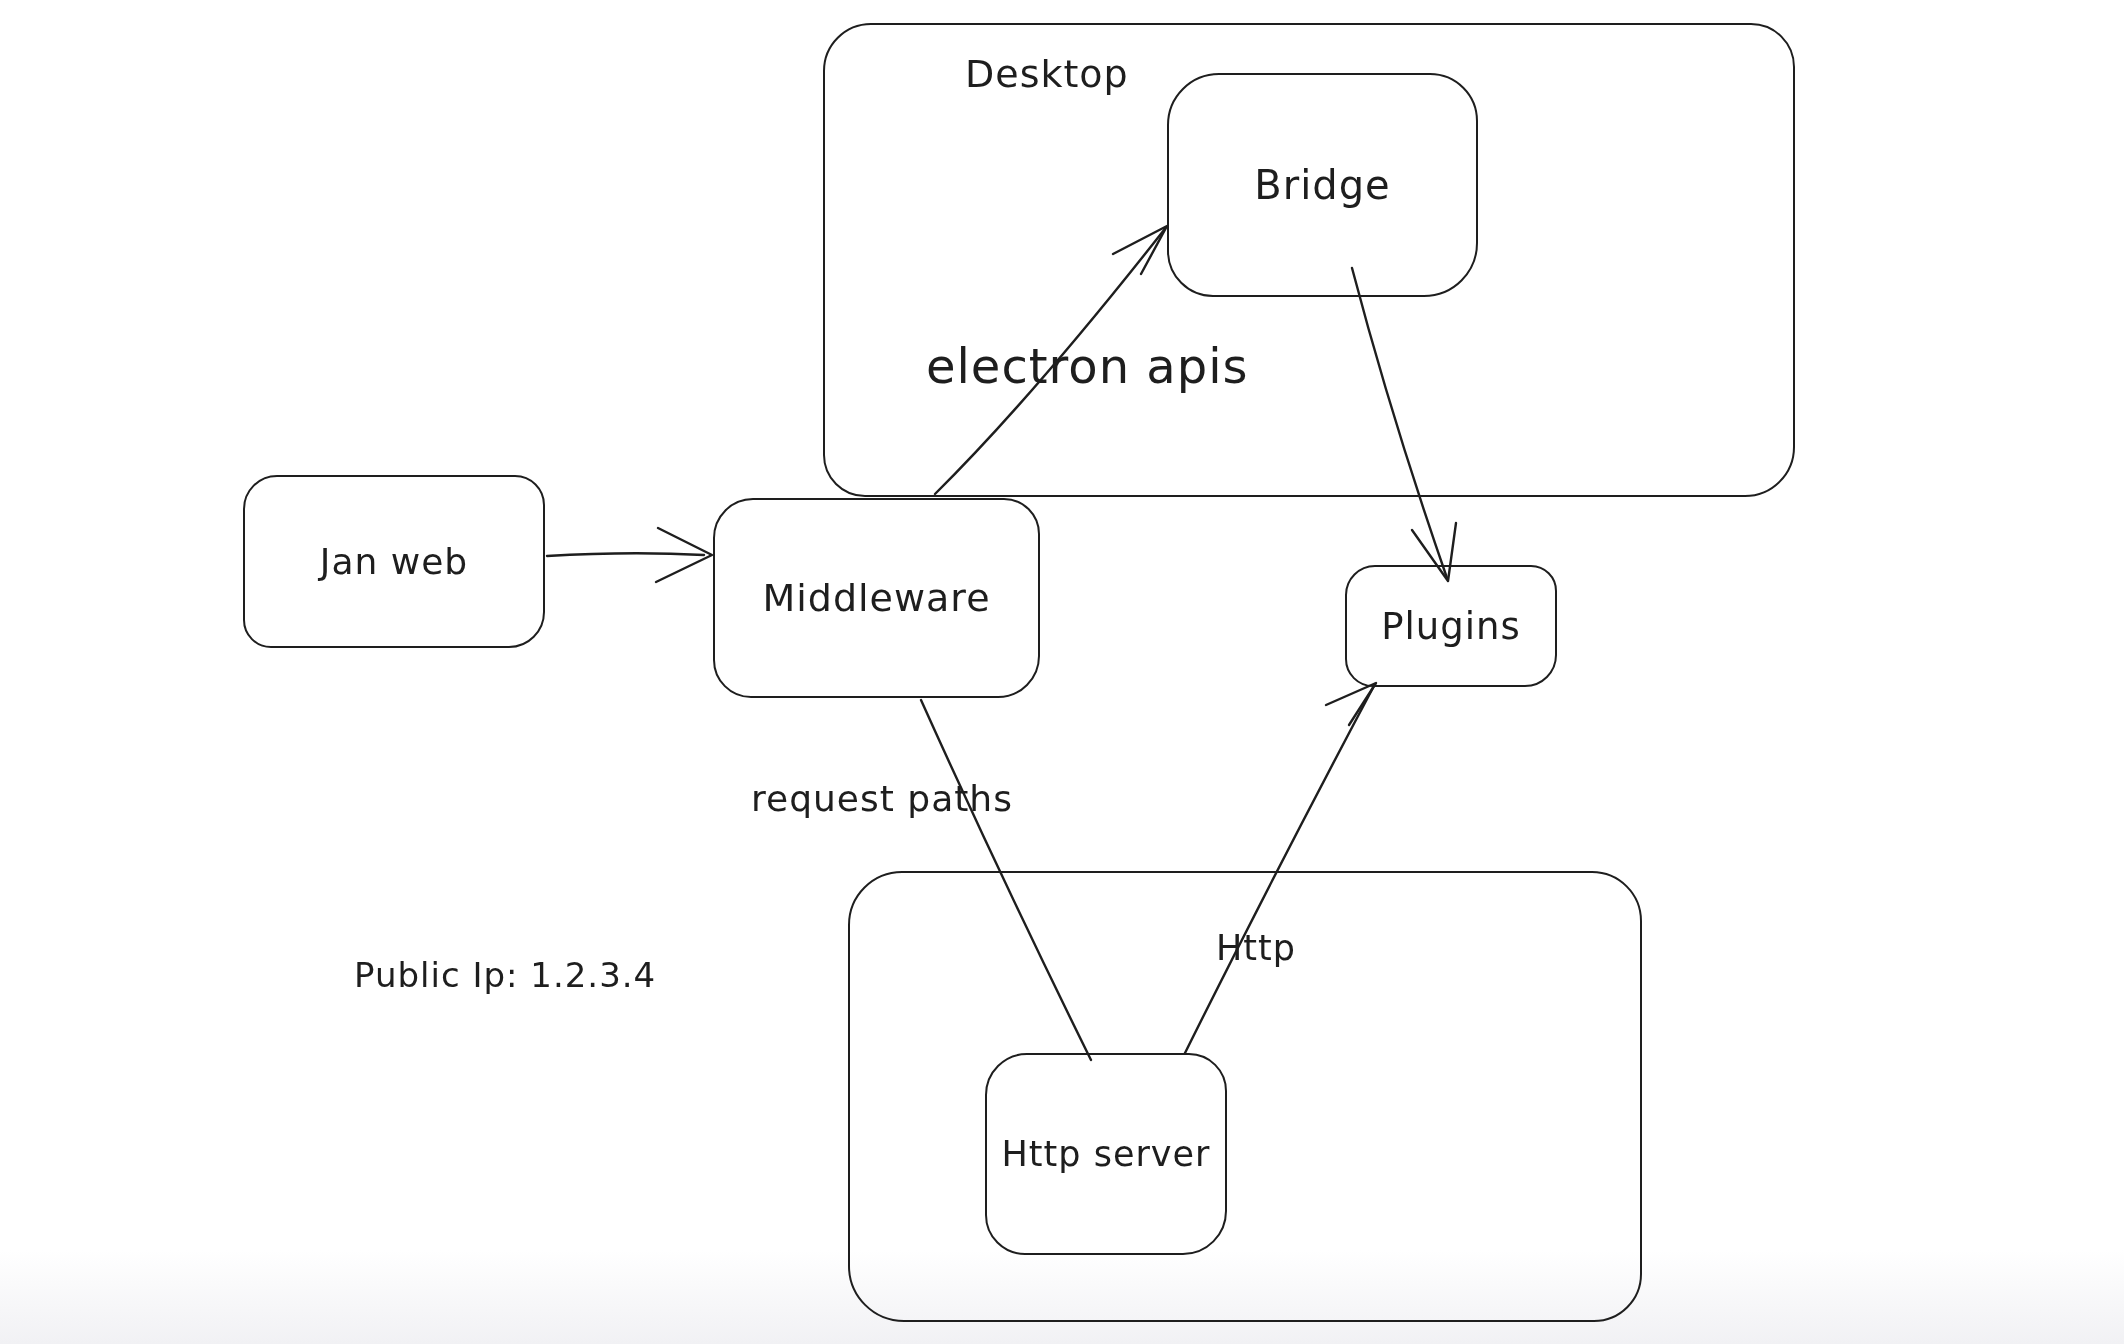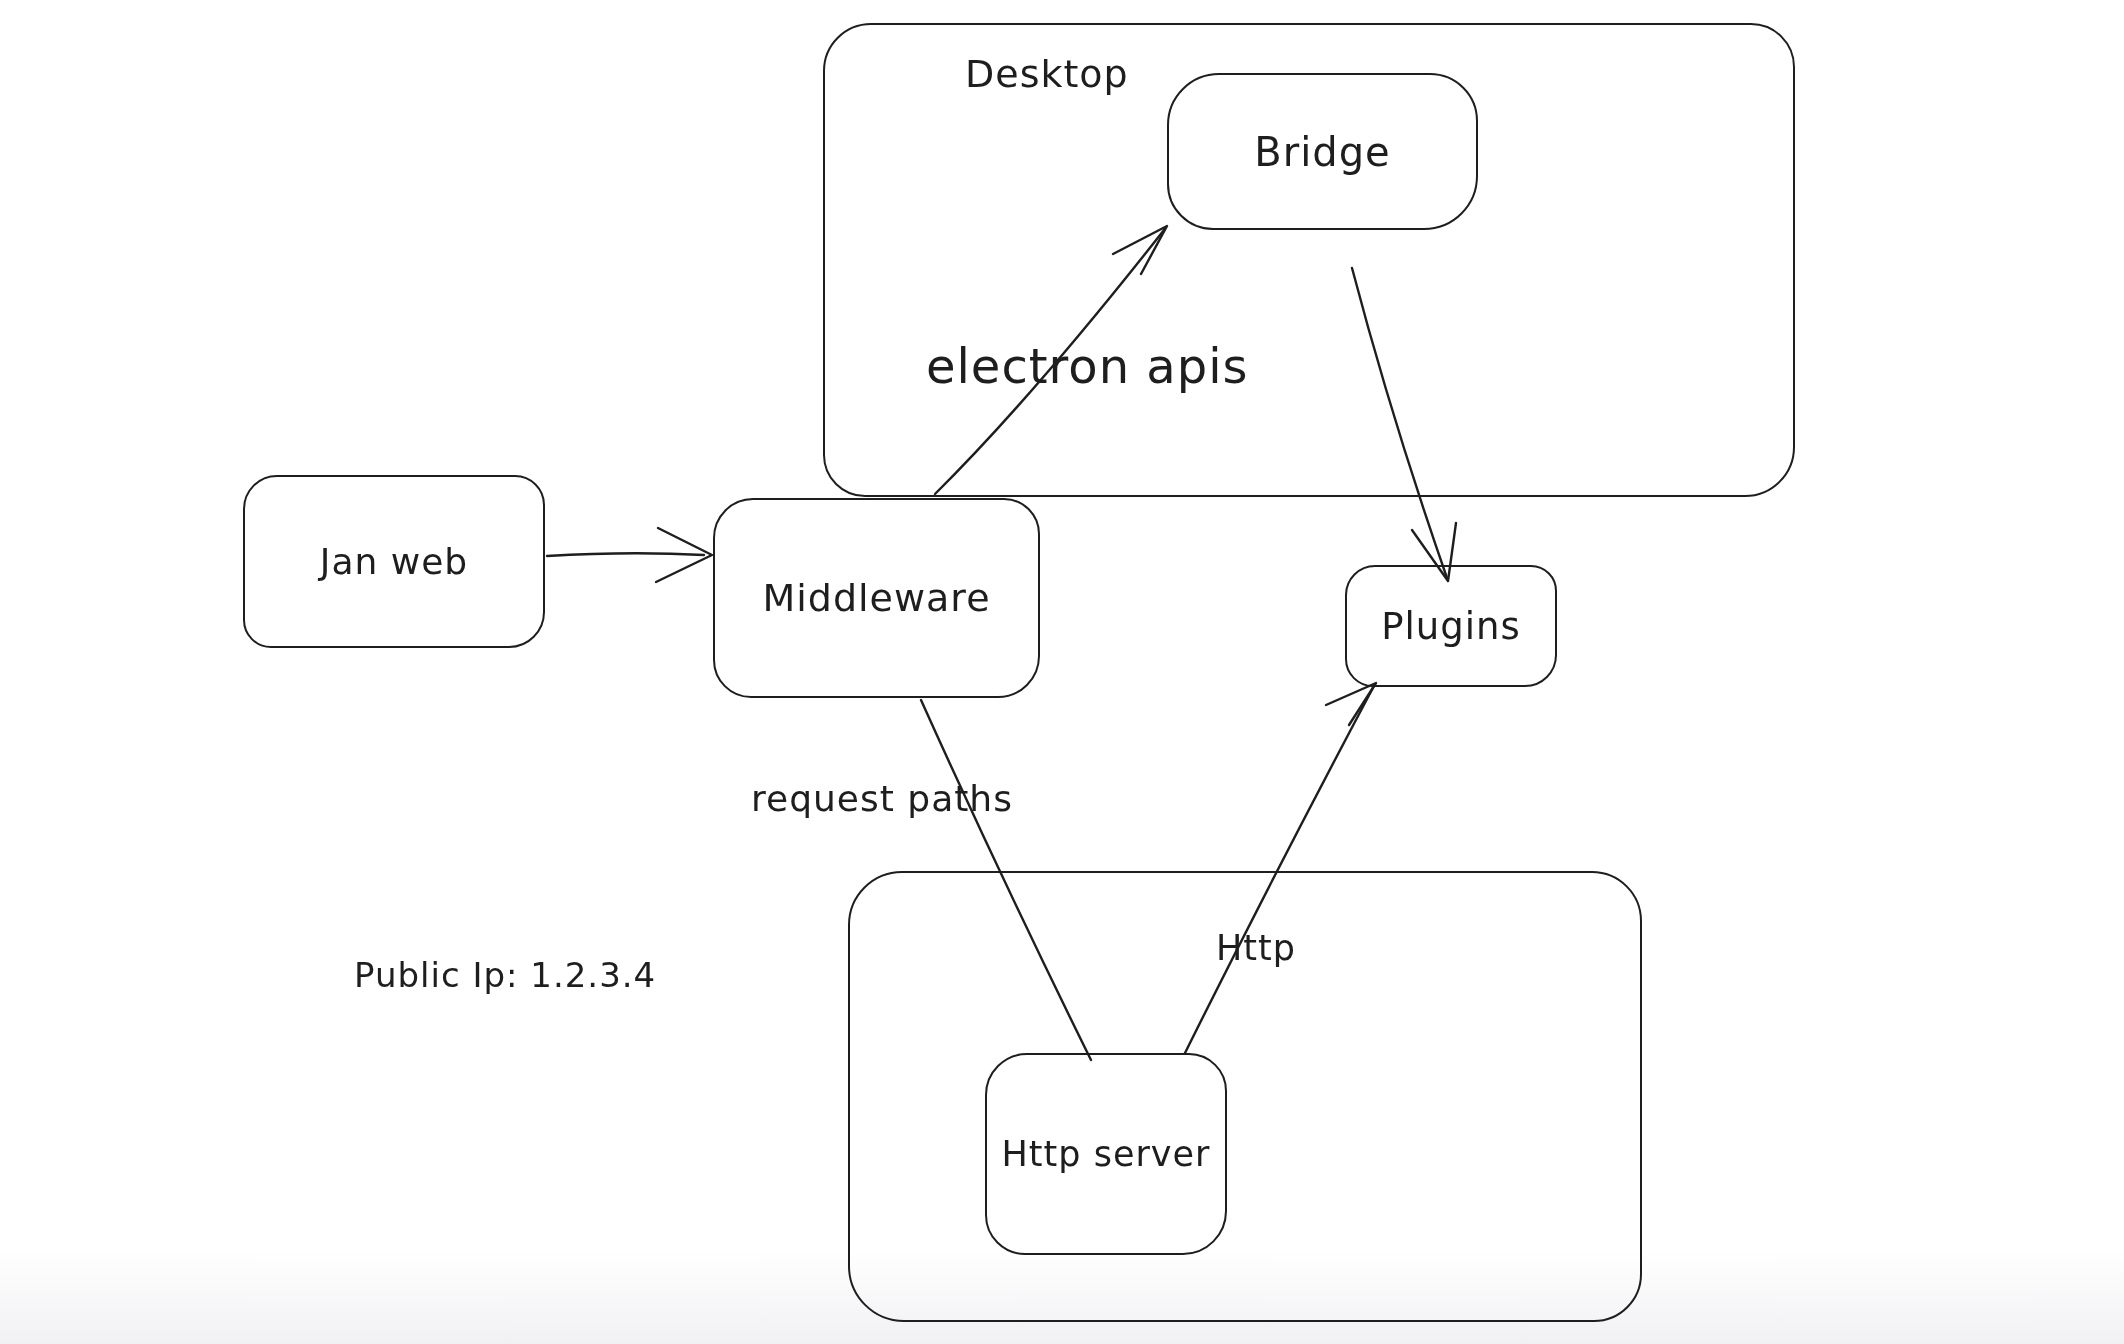--- a/index.html
+++ b/index.html
@@ -27,21 +27,21 @@
     position:absolute;
     border:2.7px solid #1e1e1e;
     background:transparent;
     box-sizing:border-box;
     display:flex;align-items:center;justify-content:center;
     text-align:center;
     letter-spacing:1px;
   }
   #node-jan-web{left:243px;top:475px;width:302px;height:173px;border-radius:34px 30px 36px 28px;font-size:36px;}
   #node-middleware{left:713px;top:498px;width:327px;height:200px;border-radius:40px 36px 42px 38px;font-size:38px;}
-  #node-bridge{left:1167px;top:73px;width:311px;height:157px;border-radius:52px 48px 54px 46px;font-size:40px;}
+  #node-bridge{left:1167px;top:73px;width:311px;height:224px;border-radius:52px 48px 54px 46px;font-size:40px;}
   #node-plugins{left:1345px;top:565px;width:212px;height:122px;border-radius:30px 26px 32px 28px;font-size:37px;}
   #node-http-server{left:985px;top:1053px;width:242px;height:202px;border-radius:42px 38px 44px 40px;font-size:35px;text-align:right;}
 
   
   .free-label{position:absolute;white-space:nowrap;letter-spacing:1px;}
   #desktop-label{left:965px;top:52px;font-size:38px;}
   #cloud-label{left:1216px;top:928px;font-size:35px;}
   #edge-label-electron-apis{left:926px;top:338px;font-size:48px;}
   #edge-label-request-paths{left:751px;top:778px;font-size:36px;}
   #credentials-note{left:354px;top:948px;font-size:34px;line-height:54px;}

